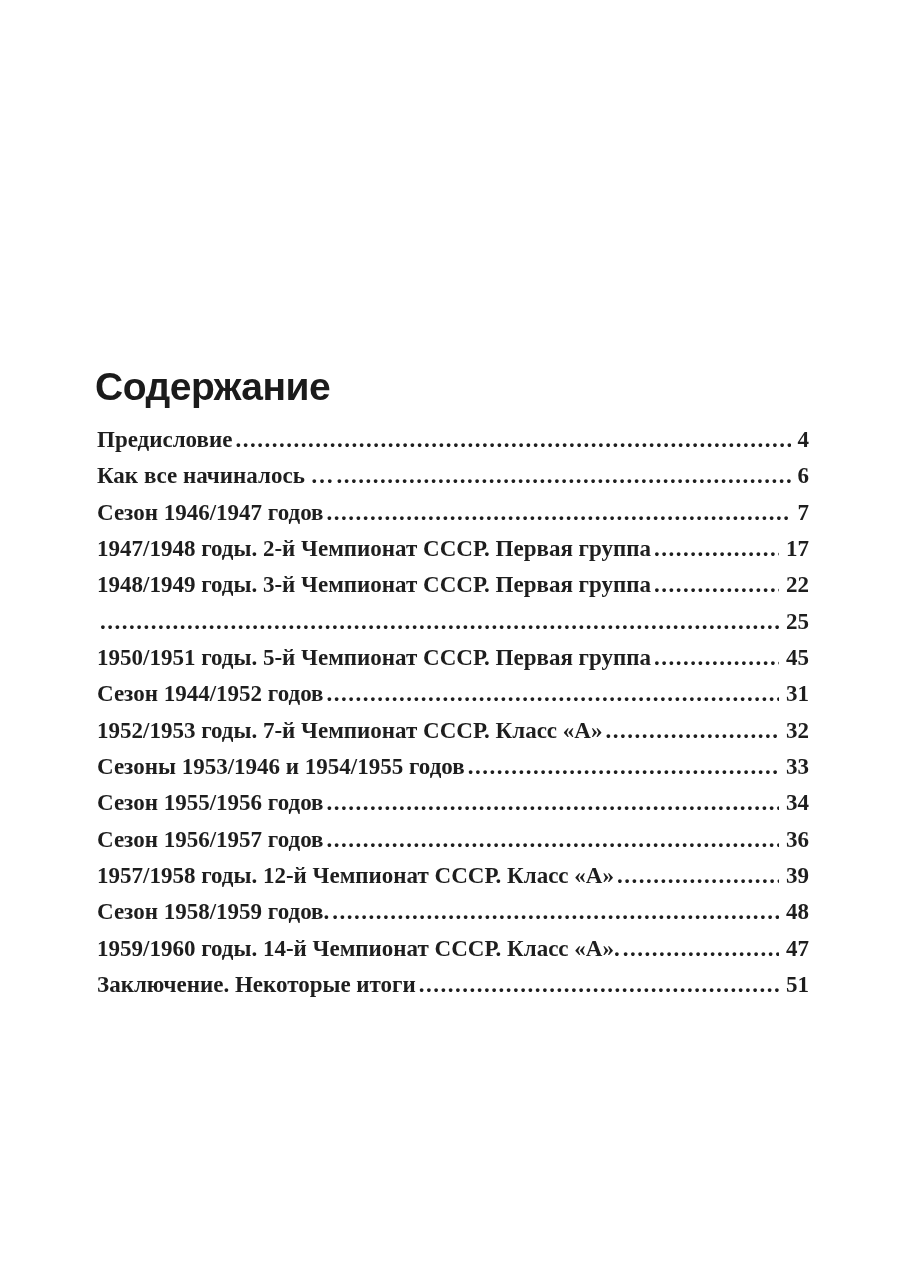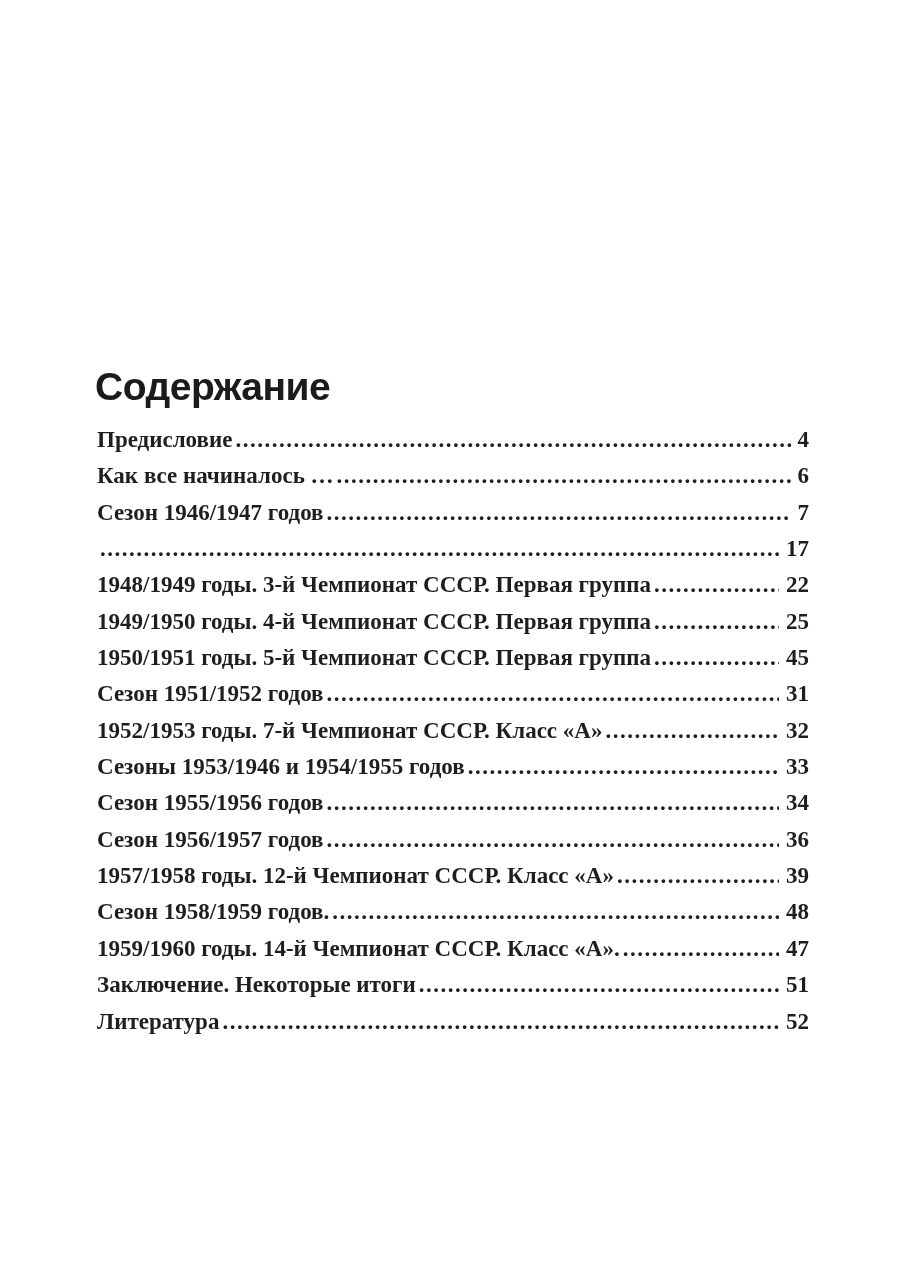--- a/index.html
+++ b/index.html
@@ -78,40 +78,40 @@
         <span class="toc-label">Как все начиналось …</span>
         <span class="toc-dots"></span>
         <span class="toc-page">6</span>
       </div>
       <div class="toc-row">
         <span class="toc-label">Сезон 1946/1947 годов</span>
         <span class="toc-dots"></span>
         <span class="toc-page">7</span>
       </div>
       <div class="toc-row">
+        <span class="toc-label">1947/1948 годы. 2-й Чемпионат СССР. Первая группа</span>
         <span class="toc-dots"></span>
         <span class="toc-page">17</span>
       </div>
       <div class="toc-row">
         <span class="toc-label">1948/1949 годы. 3-й Чемпионат СССР. Первая группа</span>
         <span class="toc-dots"></span>
         <span class="toc-page">22</span>
       </div>
       <div class="toc-row">
-        <span class="toc-label">1949/1950 годы. 4-й Чемпионат СССР. Первая группа</span>
         <span class="toc-dots"></span>
         <span class="toc-page">25</span>
       </div>
       <div class="toc-row">
         <span class="toc-label">1950/1951 годы. 5-й Чемпионат СССР. Первая группа</span>
         <span class="toc-dots"></span>
         <span class="toc-page">45</span>
       </div>
       <div class="toc-row">
-        <span class="toc-label">Сезон 1951/1952 годов</span>
+        <span class="toc-label">Сезон 1944/1952 годов</span>
         <span class="toc-dots"></span>
         <span class="toc-page">31</span>
       </div>
       <div class="toc-row">
         <span class="toc-label">1952/1953 годы. 7-й Чемпионат СССР. Класс «А»</span>
         <span class="toc-dots"></span>
         <span class="toc-page">32</span>
       </div>
       <div class="toc-row">
         <span class="toc-label">Сезоны 1953/1946 и 1954/1955 годов</span>
@@ -141,19 +141,14 @@
       <div class="toc-row">
         <span class="toc-label">1959/1960 годы. 14-й Чемпионат СССР. Класс «А».</span>
         <span class="toc-dots"></span>
         <span class="toc-page">47</span>
       </div>
       <div class="toc-row">
         <span class="toc-label">Заключение. Некоторые итоги</span>
         <span class="toc-dots"></span>
         <span class="toc-page">51</span>
       </div>
-      <div class="toc-row">
-        <span class="toc-label">Литература</span>
-        <span class="toc-dots"></span>
-        <span class="toc-page">52</span>
-      </div>
     </div>
 </div>
 
 </body></html>

